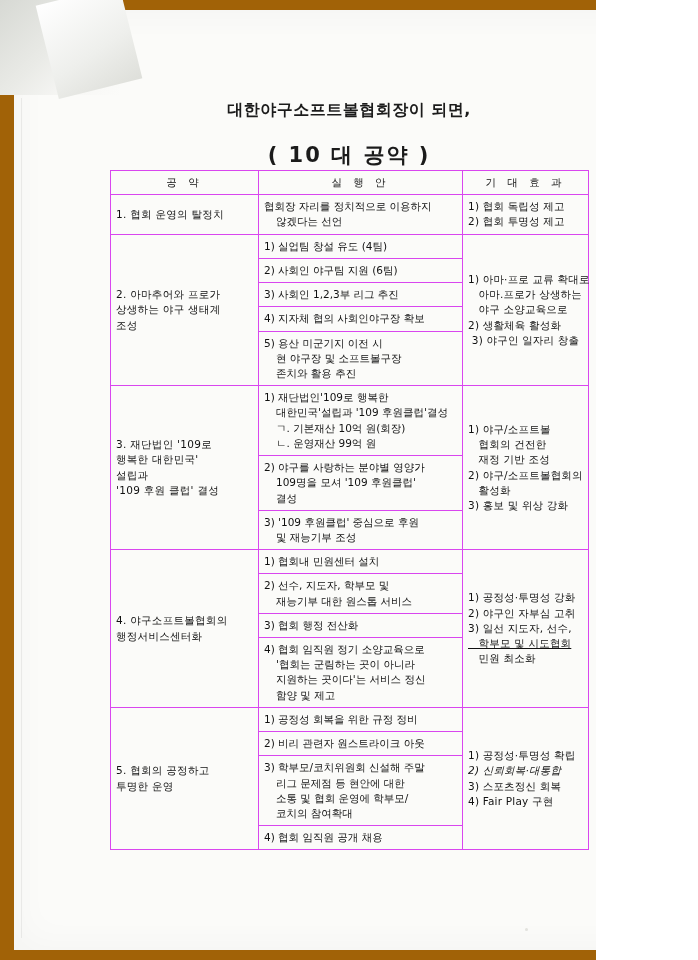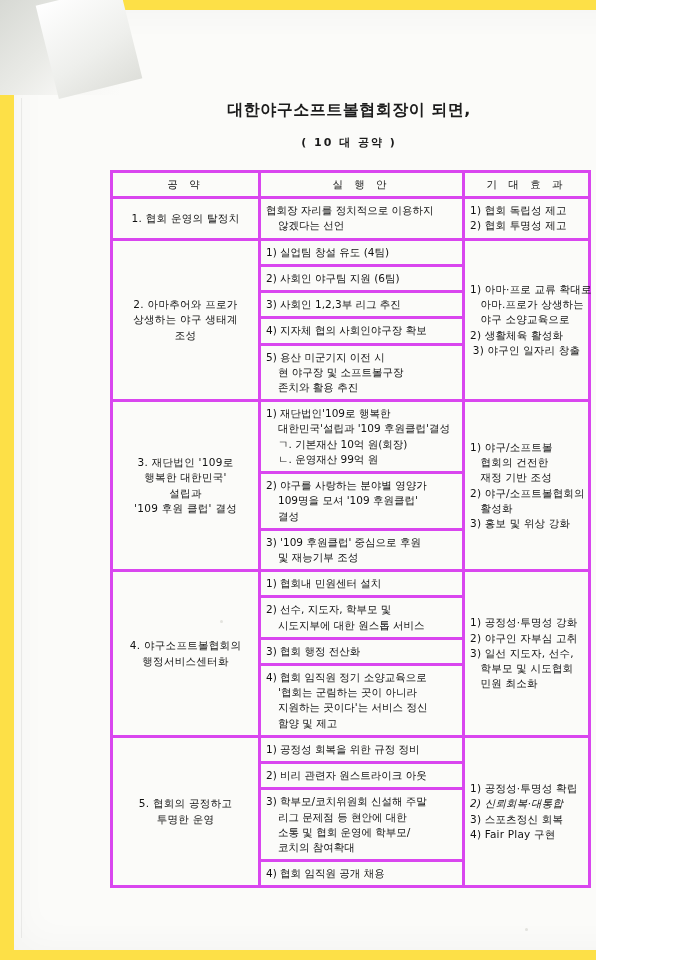--- a/index.html
+++ b/index.html
@@ -10,21 +10,21 @@
     width: 698px;
     height: 960px;
     background: #ffffff;
     font-family: "DejaVu Sans", sans-serif;
     overflow: hidden;
   }
   .page {
     position: relative;
     width: 596px;
     height: 960px;
-    background: #fde047;
+    background: #a16207;
     overflow: hidden;
   }
   
   .sheet {
     position: absolute;
     left: 14px;
     top: 10px;
     width: 668px;
     height: 940px;
     background: #fbfbf9;
@@ -74,60 +74,59 @@
     width: 698px;
     text-align: center;
   }
   .title-line1 {
     font-size: 16px;
     letter-spacing: 0.5px;
     color: #1b1b1b;
     font-weight: bold;
   }
   .title-line2 {
-    margin-top: 14px;
-    font-size: 11px;
+    margin-top: 20px;
+    font-size: 21px;
     letter-spacing: 2px;
     color: #1b1b1b;
     font-weight: bold;
   }
 
   
   .tbl-wrap {
     position: absolute;
     left: 110px;
     top: 170px;
     width: 478px;
   }
   table.promise {
     border-collapse: collapse;
     width: 478px;
     table-layout: fixed;
   }
   table.promise td, table.promise th {
-    border: 3px solid #d946ef;
+    border: 1px solid #d946ef;
     vertical-align: middle;
     font-size: 10.5px;
     color: #111;
     padding: 4px 5px;
     line-height: 1.45;
   }
   col.c1 { width: 148px; }
   col.c2 { width: 204px; }
   col.c3 { width: 126px; }
 
   thead th {
     text-align: center;
     font-weight: normal;
     font-size: 11px;
     letter-spacing: 4px;
     padding: 6px 2px;
   }
   td.col-a {
-    text-align: center;
     letter-spacing: 0.3px;
   }
   td.col-b {
     text-align: left;
     padding-left: 8px;
   }
   td.col-c {
     text-align: left;
     padding-left: 8px;
     letter-spacing: 0.2px;
@@ -268,28 +267,28 @@
               <span class="cellline">4. 야구소프트볼협회의</span>
               <span class="cellline">행정서비스센터화</span>
             </td>
             <td class="col-b">
               <span class="cellline">1) 협회내 민원센터 설치</span>
             </td>
             <td class="col-c" rowspan="4">
               <span class="cellline" style="white-space: pre;">1) 공정성·투명성 강화</span>
               <span class="cellline" style="white-space: pre;">2) 야구인 자부심 고취</span>
               <span class="cellline" style="white-space: pre;">3) 일선 지도자, 선수,</span>
-              <span class="cellline" style="white-space: pre;">   학부모 및 시도협회</span>
+              <span class="cellline" style="white-space: pre; text-decoration: underline;">   학부모 및 시도협회</span>
               <span class="cellline" style="white-space: pre;">   민원 최소화</span>
             </td>
           </tr>
           <tr>
             <td class="col-b">
               <span class="cellline">2) 선수, 지도자, 학부모 및</span>
-              <span class="indent1">시도지부에 대한 원스톱 서비스</span>
+              <span class="indent1">재능기부 대한 원스톱 서비스</span>
             </td>
           </tr>
           <tr>
             <td class="col-b">
               <span class="cellline">3) 협회 행정 전산화</span>
             </td>
           </tr>
           <tr>
             <td class="col-b">
               <span class="cellline">4) 협회 임직원 정기 소양교육으로</span>

